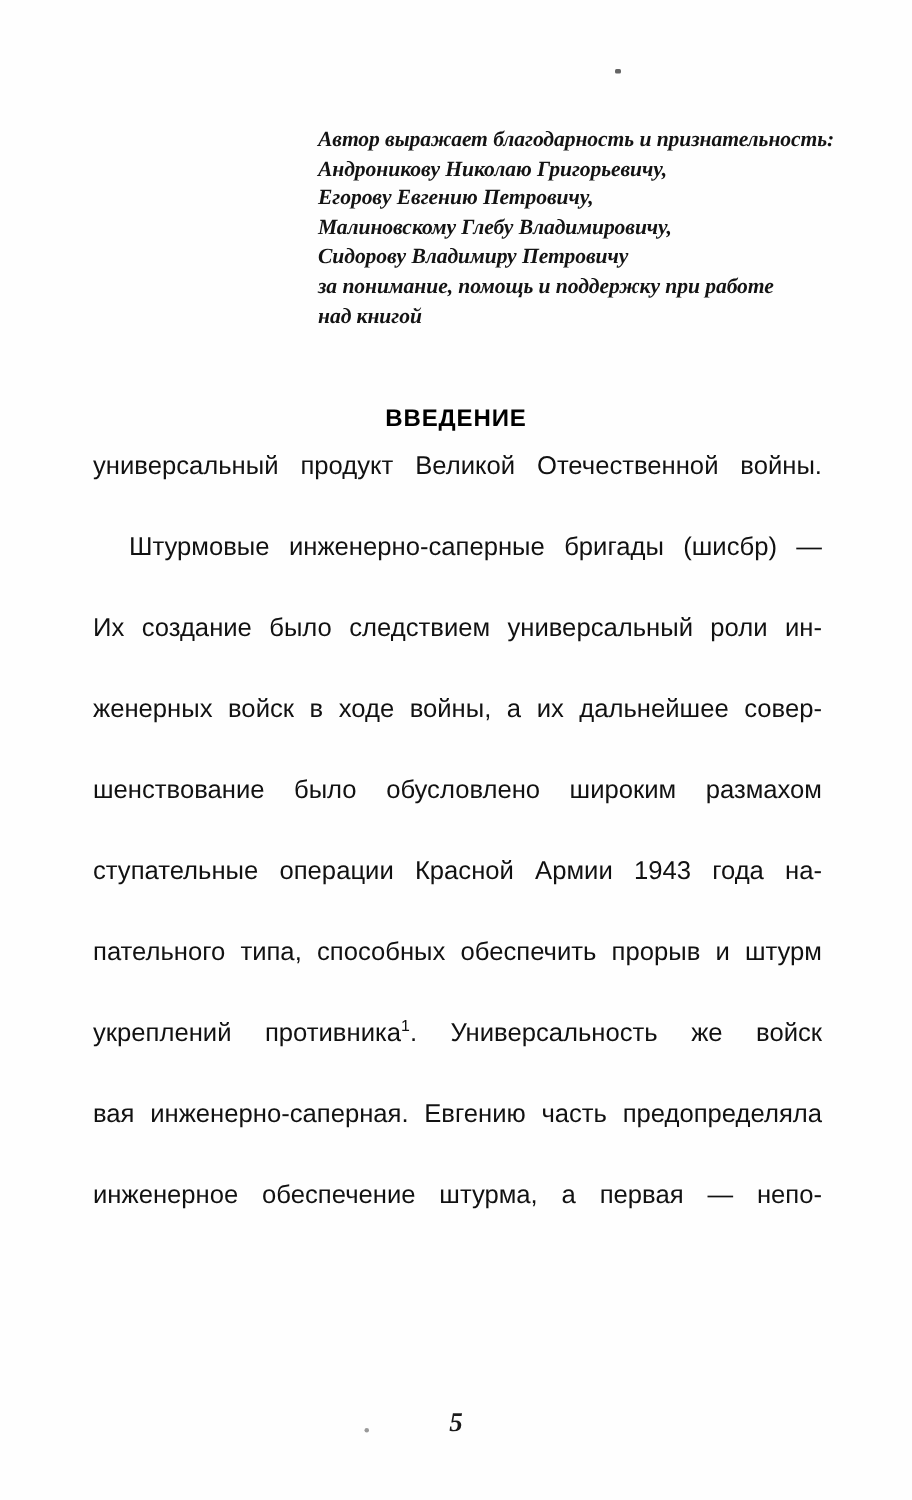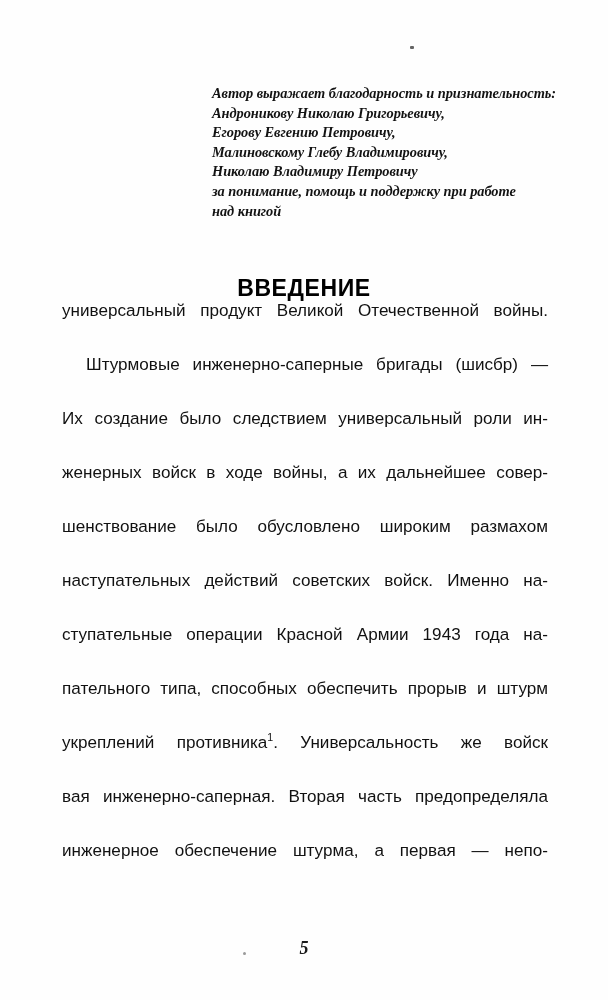--- a/index.html
+++ b/index.html
@@ -57,21 +57,21 @@
 
   
   .chapter-title {
     position: absolute;
     left: 0;
     top: 260px;
     width: 608px;
     text-align: center;
     font-family: "Liberation Sans", sans-serif;
     font-weight: bold;
-    font-size: 23px;
+    font-size: 16px;
     letter-spacing: 0.6px;
     color: #000000;
   }
 
   
   .body-text {
     position: absolute;
     left: 62px;
     top: 297px;
     width: 486px;
@@ -142,40 +142,39 @@
 
 <div class="page">
 
   <div class="scan-speck"></div>
 
   <div class="dedication">
     <span class="ded-line first">Автор выражает благодарность и признательность:</span>
     <span class="ded-line">Андроникову Николаю Григорьевичу,</span>
     <span class="ded-line">Егорову Евгению Петровичу,</span>
     <span class="ded-line">Малиновскому Глебу Владимировичу,</span>
-    <span class="ded-line">Николаю Владимиру Петровичу</span>
+    <span class="ded-line">Сидорову Владимиру Петровичу</span>
     <span class="ded-line">за понимание, помощь и поддержку при работе</span>
     <span class="ded-line">над книгой</span>
   </div>
 
   <h1 class="chapter-title">ВВЕДЕНИЕ</h1>
 
   <div class="body-text">
 
     <p class="para">
       <span class="line">универсальный продукт Великой Отечественной войны.</span>
       <span class="line indent">Штурмовые инженерно-саперные бригады (шисбр) —</span>
       <span class="line">Их создание было следствием универсальный роли ин-</span>
       <span class="line">женерных войск в ходе войны, а их дальнейшее совер-</span>
       <span class="line">шенствование было обусловлено широким размахом</span>
-      <span class="line">наступательных действий советских войск. Именно на-</span>
       <span class="line">ступательные операции Красной Армии 1943 года на-</span>
       <span class="line">пательного типа, способных обеспечить прорыв и штурм</span>
       <span class="line"><span>укреплений противника</span><sup>1</sup><span>. Универсальность же войск</span></span>
-      <span class="line">вая инженерно-саперная. Вторая часть предопределяла</span>
+      <span class="line">вая инженерно-саперная. Евгению часть предопределяла</span>
       <span class="line">инженерное обеспечение штурма, а первая — непо-</span>
 
     </p>
 
   </div>
 
   <div class="folio-speck"></div>
   <div class="folio">5</div>
 
 </div>

